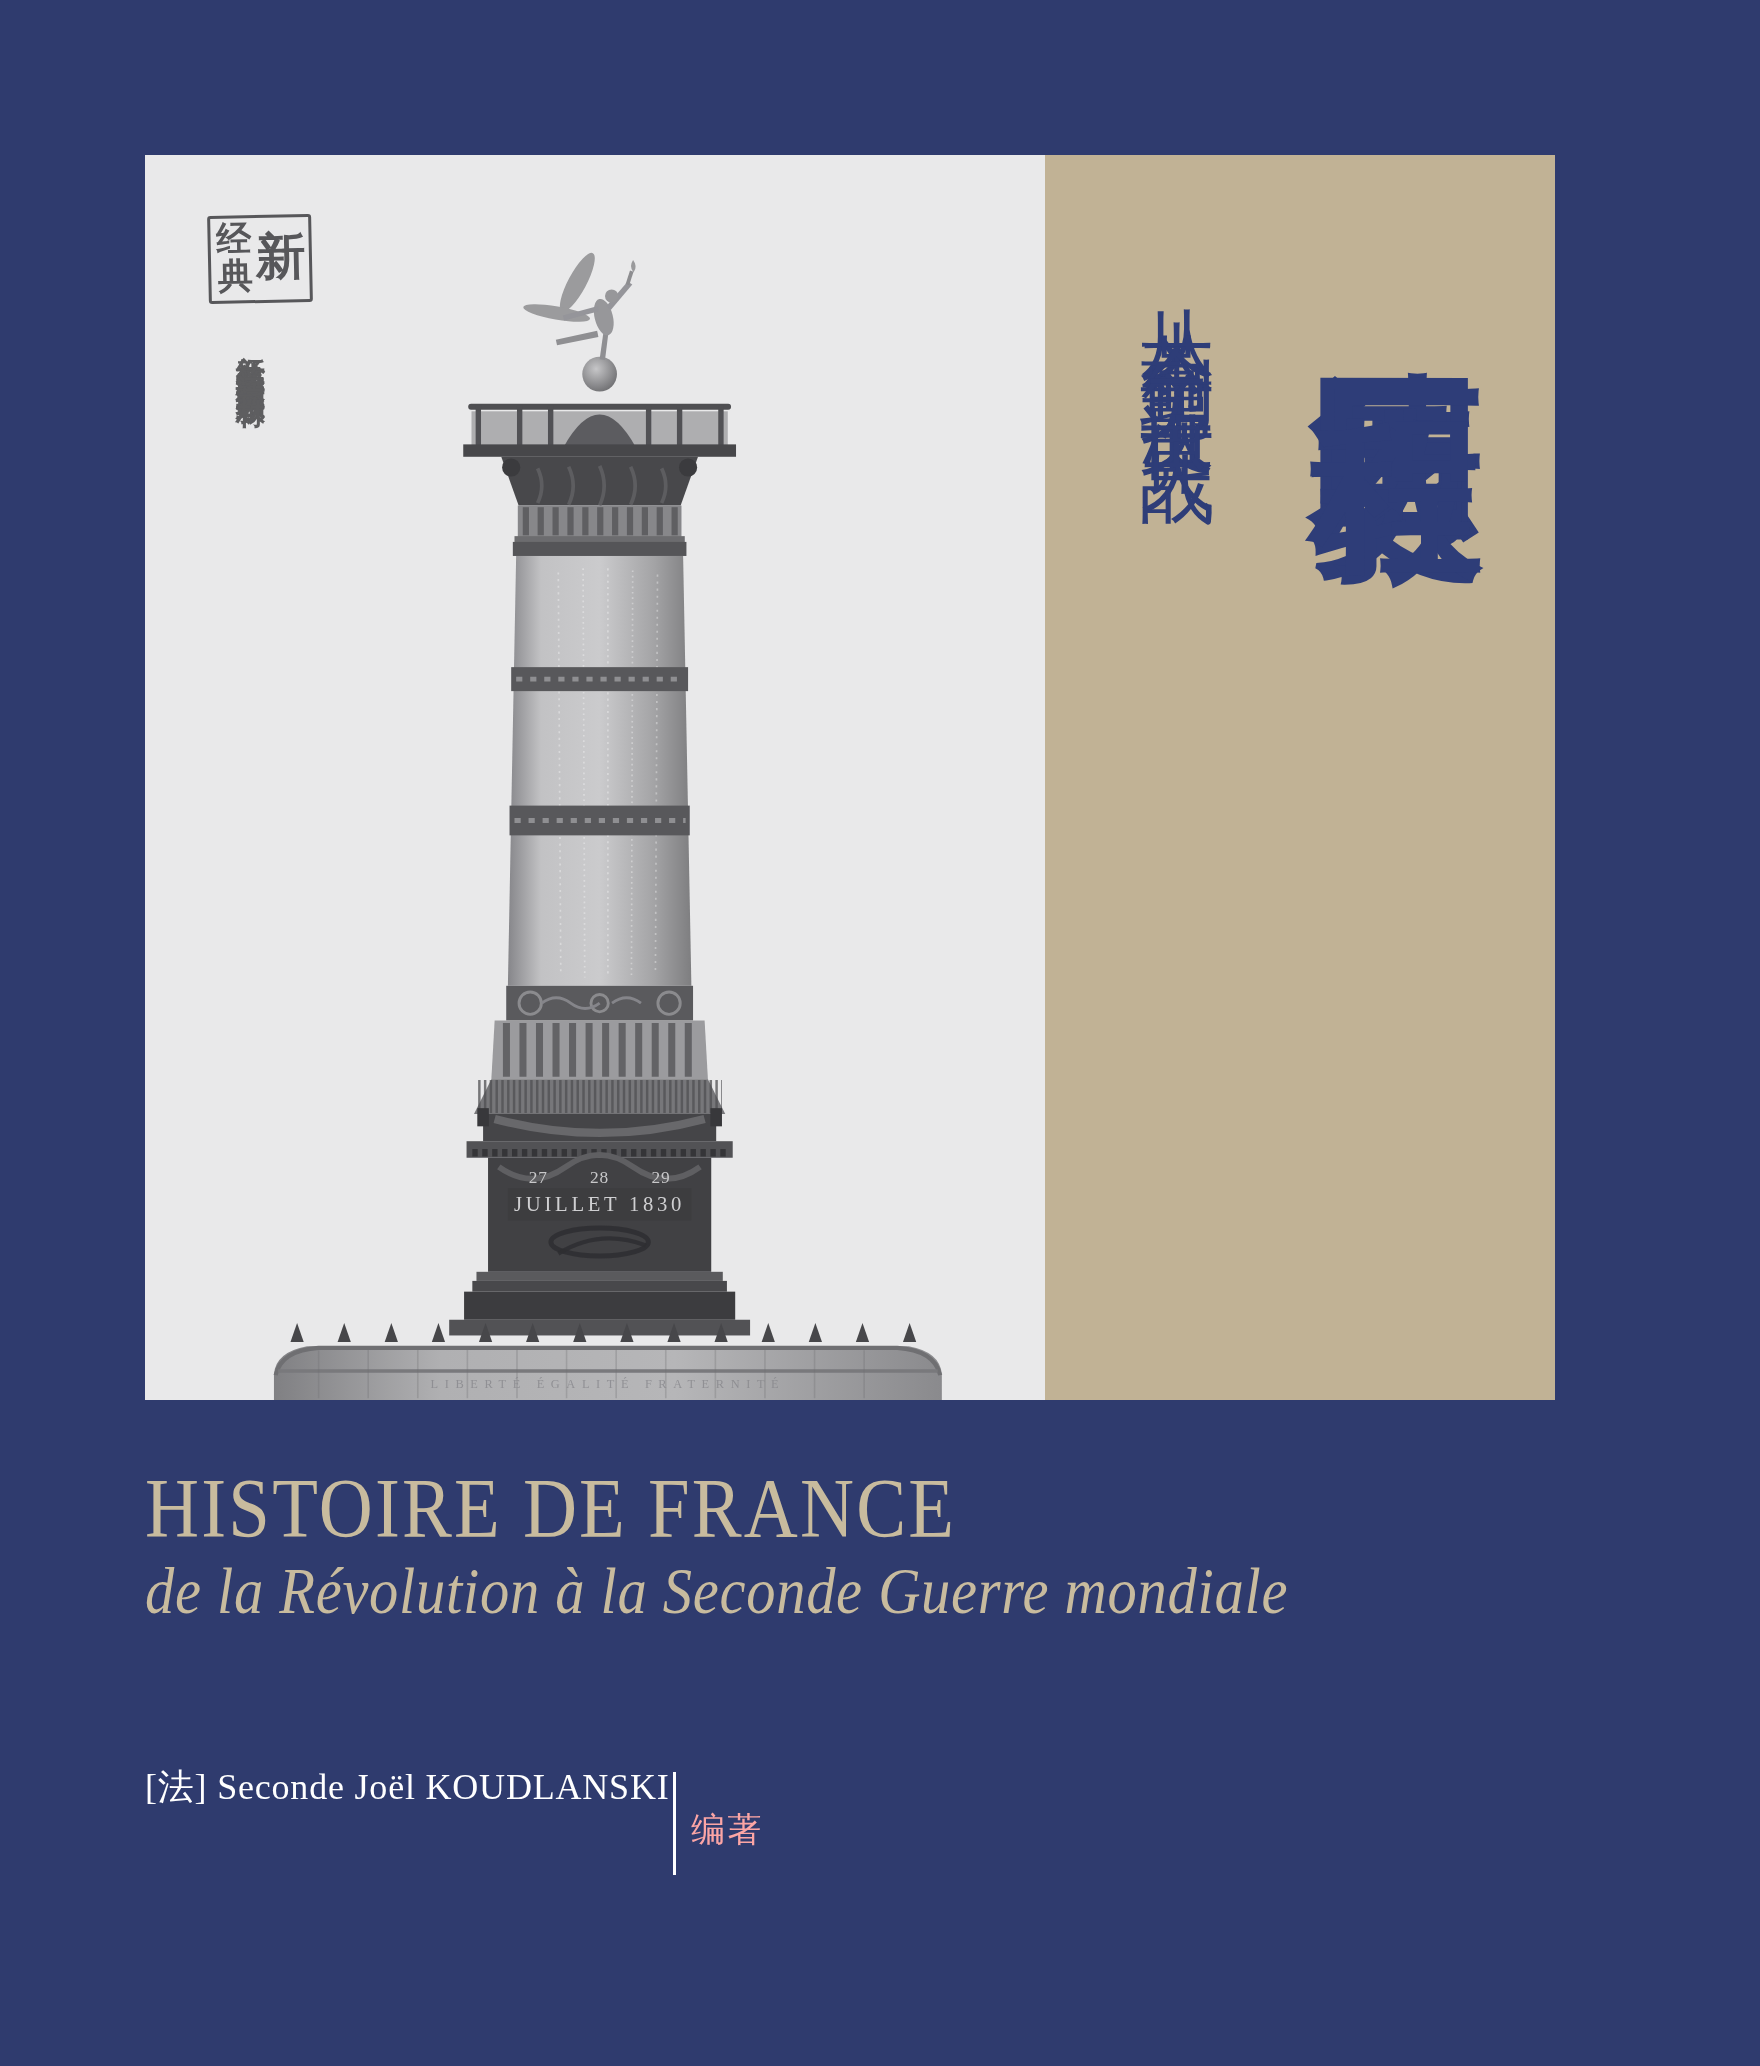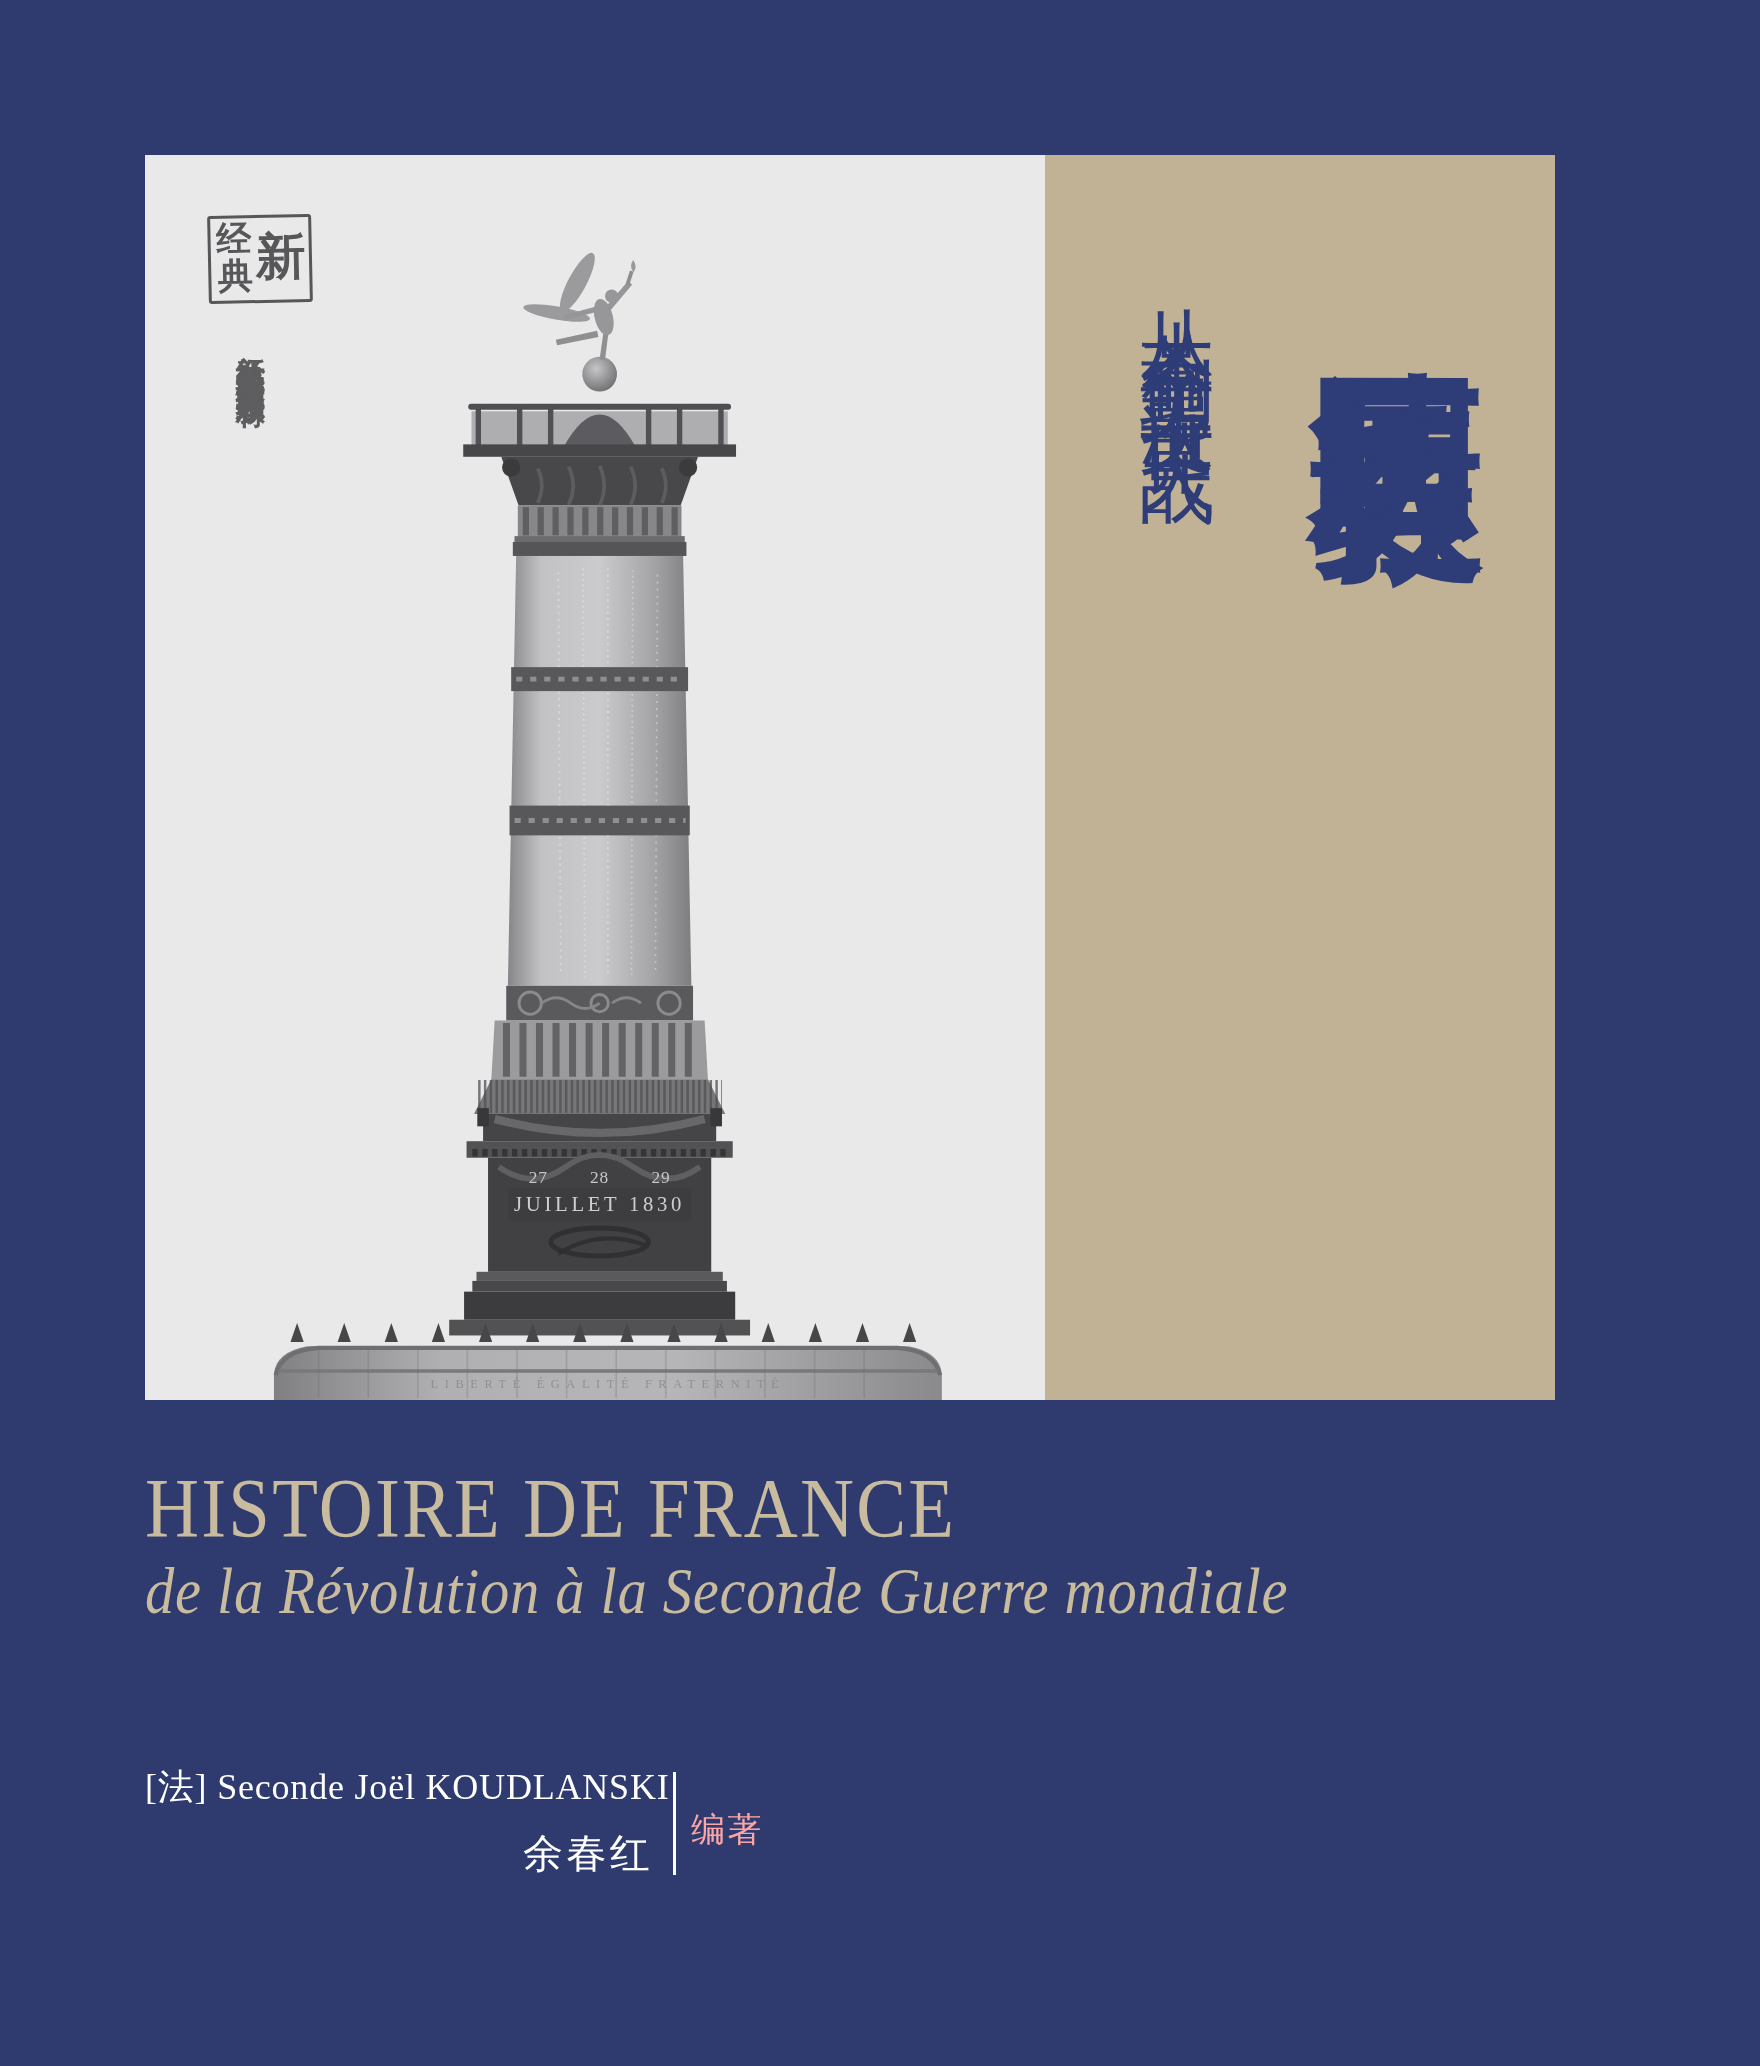--- a/index.html
+++ b/index.html
@@ -283,18 +283,17 @@
 
   <div class="abs tan-panel">
     <div class="abs v cn-subtitle">从大革命到第二次世界大战</div>
     <div class="abs v cn-title">法国历史教程</div>
   </div>
 
   <div class="abs fr-title">HISTOIRE DE FRANCE</div>
   <div class="abs fr-subtitle">de la Révolution à la Seconde Guerre mondiale</div>
 
   <div class="abs author-fr">[法] Seconde Joël KOUDLANSKI</div>
-  <div class="abs author-cn">余春红</div>
   <div class="abs author-divider"></div>
   <div class="abs author-role">编著</div>
 
 </div>
 
 
 </body></html>

